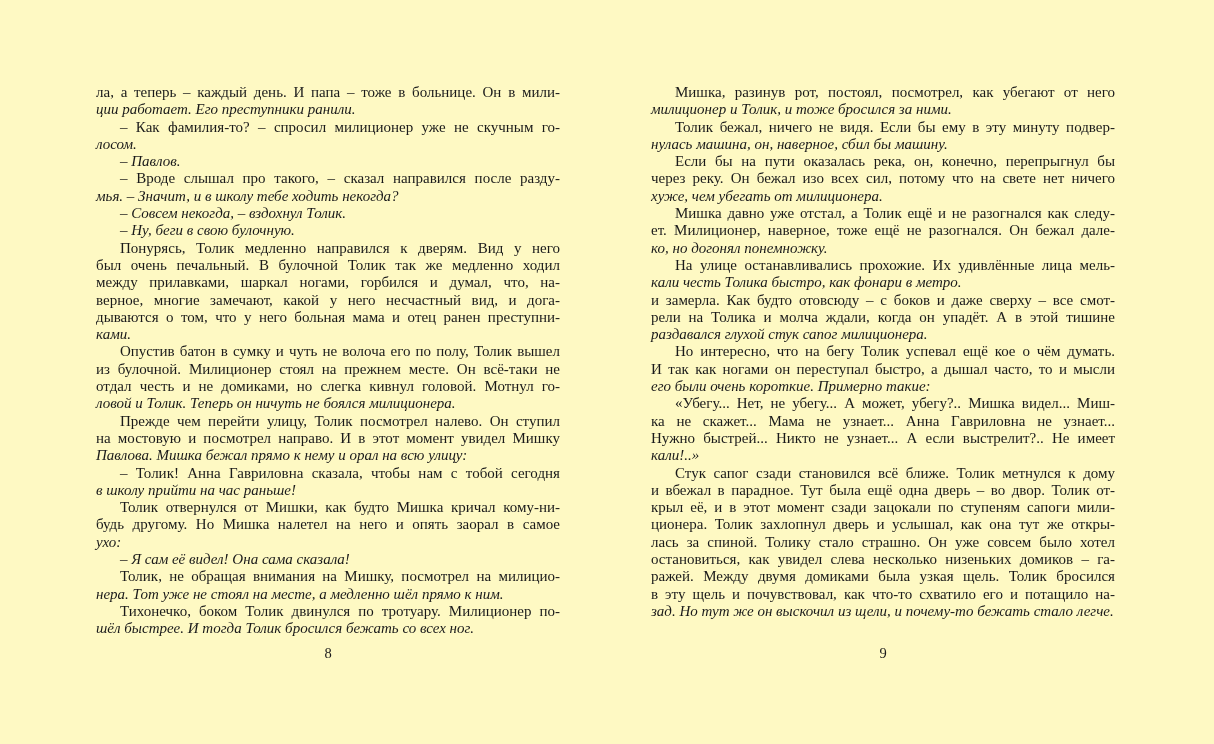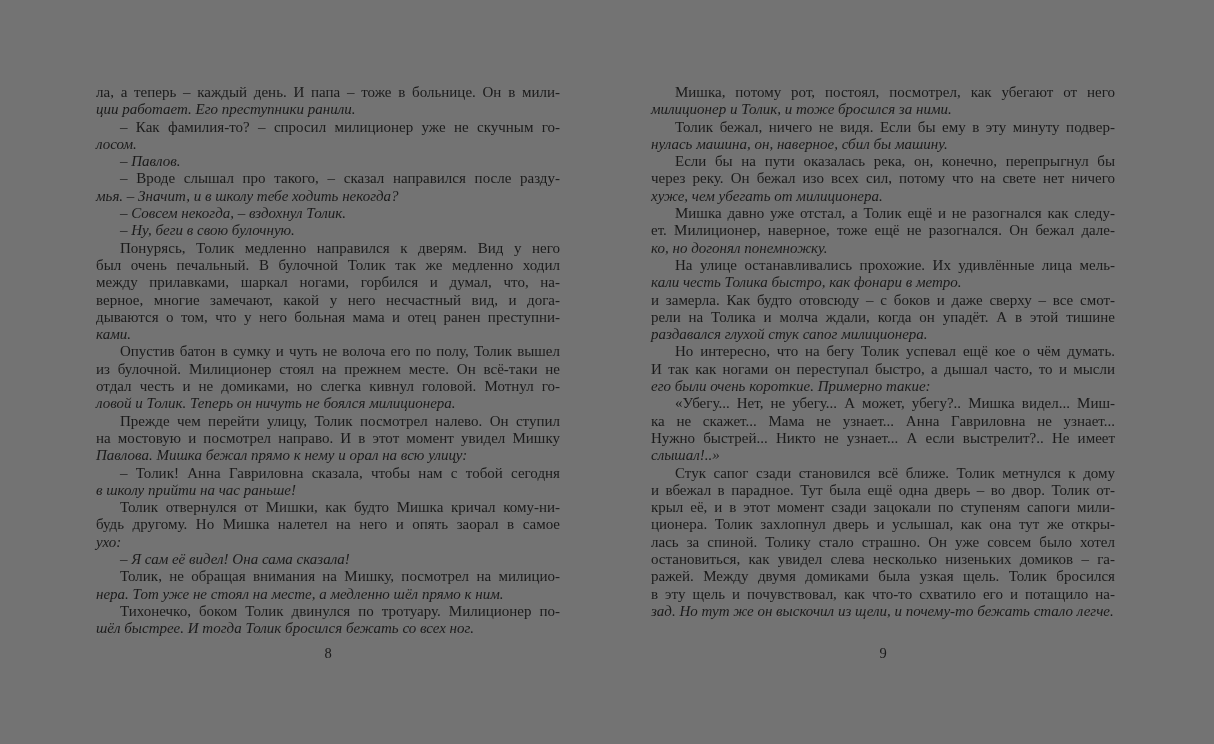--- a/index.html
+++ b/index.html
@@ -4,21 +4,21 @@
 <style>
   html, body {
     margin: 0;
     padding: 0;
     background: #ffffff;
   }
   .spread {
     position: relative;
     width: 1214px;
     height: 744px;
-    background: #737373;
+    background: #fef9c3;
     font-family: "Liberation Serif", "DejaVu Serif", serif;
     color: #1a1a1a;
     overflow: hidden;
   }
   .column {
     position: absolute;
     top: 84px;
     width: 464px;
   }
   .column.left  { left: 96px;  }
@@ -113,21 +113,21 @@
         <div class="line last">нера. Тот уже не стоял на месте, а медленно шёл прямо к ним.</div>
       </div>
       <div class="para">
         <div class="line indent">Тихонечко, боком Толик двинулся по тротуару. Милиционер по-</div>
         <div class="line last">шёл быстрее. И тогда Толик бросился бежать со всех ног.</div>
       </div>
     </div>
 
   <div class="column right">
       <div class="para">
-        <div class="line indent">Мишка, потому рот, постоял, посмотрел, как убегают от него</div>
+        <div class="line indent">Мишка, разинув рот, постоял, посмотрел, как убегают от него</div>
         <div class="line last">милиционер и Толик, и тоже бросился за ними.</div>
       </div>
       <div class="para">
         <div class="line indent">Толик бежал, ничего не видя. Если бы ему в эту минуту подвер-</div>
         <div class="line last">нулась машина, он, наверное, сбил бы машину.</div>
       </div>
       <div class="para">
         <div class="line indent">Если бы на пути оказалась река, он, конечно, перепрыгнул бы</div>
         <div class="line">через реку. Он бежал изо всех сил, потому что на свете нет ничего</div>
         <div class="line last">хуже, чем убегать от милиционера.</div>
@@ -148,21 +148,21 @@
       </div>
       <div class="para">
         <div class="line indent">Но интересно, что на бегу Толик успевал ещё кое о чём думать.</div>
         <div class="line">И так как ногами он переступал быстро, а дышал часто, то и мысли</div>
         <div class="line last">его были очень короткие. Примерно такие:</div>
       </div>
       <div class="para">
         <div class="line indent">«Убегу... Нет, не убегу... А может, убегу?.. Мишка видел... Миш-</div>
         <div class="line">ка не скажет... Мама не узнает... Анна Гавриловна не узнает...</div>
         <div class="line">Нужно быстрей... Никто не узнает... А если выстрелит?.. Не имеет</div>
-        <div class="line last">слышал!..»</div>
+        <div class="line last">кали!..»</div>
       </div>
       <div class="para">
         <div class="line indent">Стук сапог сзади становился всё ближе. Толик метнулся к дому</div>
         <div class="line">и вбежал в парадное. Тут была ещё одна дверь – во двор. Толик от-</div>
         <div class="line">крыл её, и в этот момент сзади зацокали по ступеням сапоги мили-</div>
         <div class="line">ционера. Толик захлопнул дверь и услышал, как она тут же откры-</div>
         <div class="line">лась за спиной. Толику стало страшно. Он уже совсем было хотел</div>
         <div class="line">остановиться, как увидел слева несколько низеньких домиков – га-</div>
         <div class="line">ражей. Между двумя домиками была узкая щель. Толик бросился</div>
         <div class="line">в эту щель и почувствовал, как что-то схватило его и потащило на-</div>

